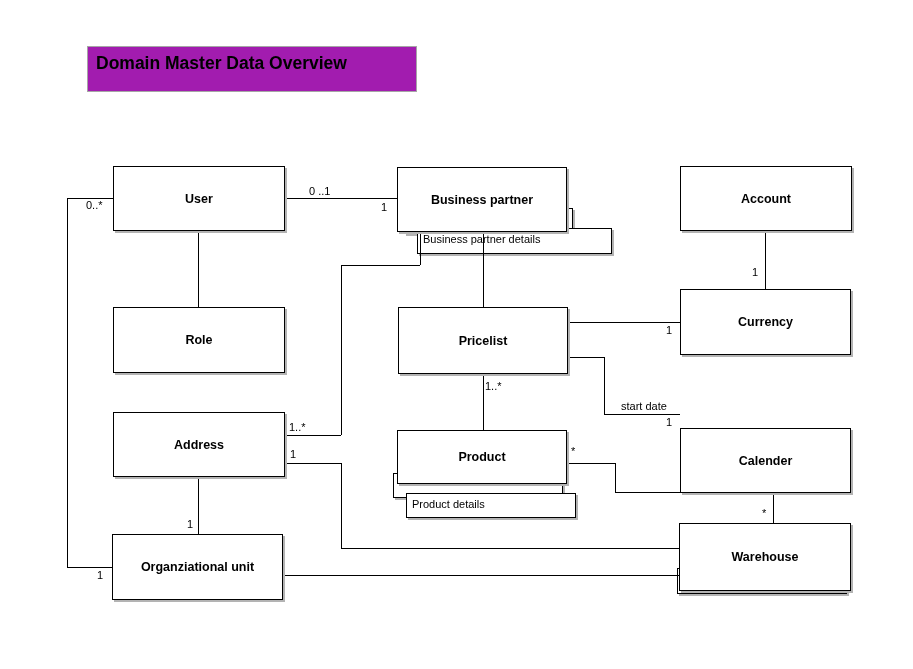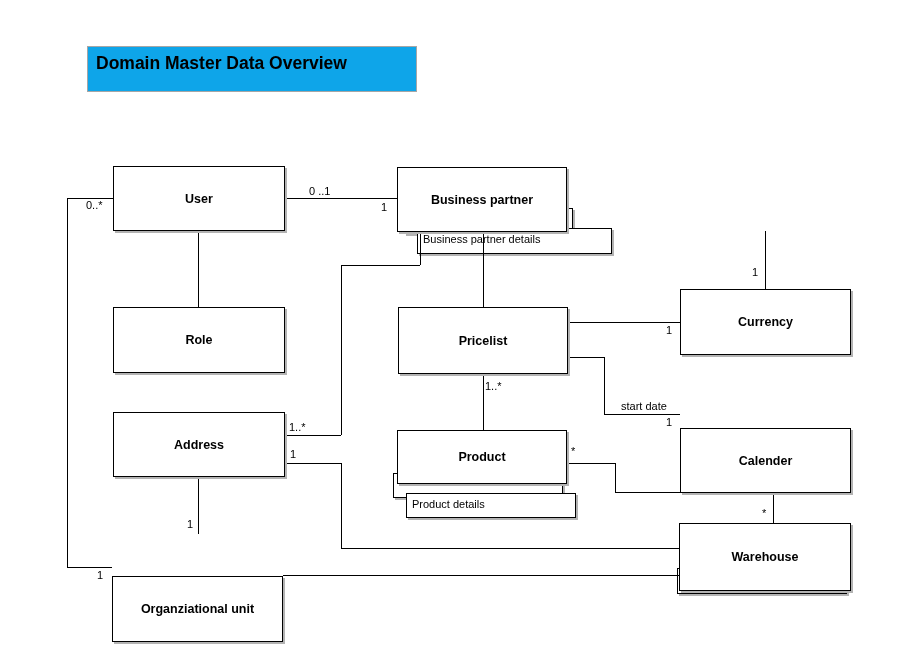--- a/index.html
+++ b/index.html
@@ -7,21 +7,21 @@
     width:913px;height:669px;
     background:#ffffff;
     font-family:"Liberation Sans", sans-serif;
     position:relative;
     overflow:hidden;
   }
   #canvas{position:absolute;left:0;top:0;width:913px;height:669px;}
   .title-box{
     position:absolute;
     border:1px solid #a6a6a6;
-    background:#0ea5e9;
+    background:#a21caf;
     box-sizing:border-box;
   }
   .title-text{
     position:absolute;
     left:8px;top:6px;
     font-size:17.5px;
     font-weight:bold;
     color:#000000;
     white-space:nowrap;
   }
@@ -112,39 +112,42 @@
     <div class="seg" style="left: 615px; top: 463px; width: 1px; height: 29px;"></div>
     <div class="seg" style="left: 615px; top: 492px; width: 158px; height: 1px;"></div>
     <div class="seg" style="left: 773px; top: 492px; width: 1px; height: 31px;"></div>
     <div class="seg" style="left: 283px; top: 575px; width: 396px; height: 1px;"></div>
     <div class="node" style="left: 113px; top: 166px; width: 172px; height: 65px;">
       <span class="node-label">User</span>
     </div>
     <div class="node" style="left: 397px; top: 167px; width: 170px; height: 65px;">
       <span class="node-label">Business partner</span>
     </div>
+    <div class="node" style="left: 680px; top: 166px; width: 172px; height: 65px;">
+      <span class="node-label">Account</span>
+    </div>
     <div class="node" style="left: 113px; top: 307px; width: 172px; height: 66px;">
       <span class="node-label">Role</span>
     </div>
     <div class="node" style="left: 398px; top: 307px; width: 170px; height: 67px;">
       <span class="node-label">Pricelist</span>
     </div>
     <div class="node" style="left: 680px; top: 289px; width: 171px; height: 66px;">
       <span class="node-label">Currency</span>
     </div>
     <div class="node" style="left: 680px; top: 384px; width: 171px; height: 65px; margin-top: 44px;">
       <span class="node-label">Calender</span>
     </div>
     <div class="node" style="left: 113px; top: 412px; width: 172px; height: 65px;">
       <span class="node-label">Address</span>
     </div>
     <div class="node" style="left: 397px; top: 430px; width: 170px; height: 54px;">
       <span class="node-label">Product</span>
     </div>
-    <div class="node" style="left: 112px; top: 534px; width: 171px; height: 66px; margin-top: 42px;">
+    <div class="node" style="left: 112px; top: 534px; width: 171px; height: 66px;">
       <span class="node-label">Organziational unit</span>
     </div>
     <div class="node" style="left: 679px; top: 523px; width: 172px; height: 68px;">
       <span class="node-label">Warehouse</span>
     </div>
     <div class="mult-label" style="left: 86px; top: 199px;">0..*</div>
     <div class="mult-label" style="left: 97px; top: 569px;">1</div>
     <div class="mult-label" style="left: 289px; top: 185px; padding-left: 20px;">0 ..1</div>
     <div class="mult-label" style="left: 381px; top: 201px;">1</div>
     <div class="mult-label" style="left: 289px; top: 421px;">1..*</div>

